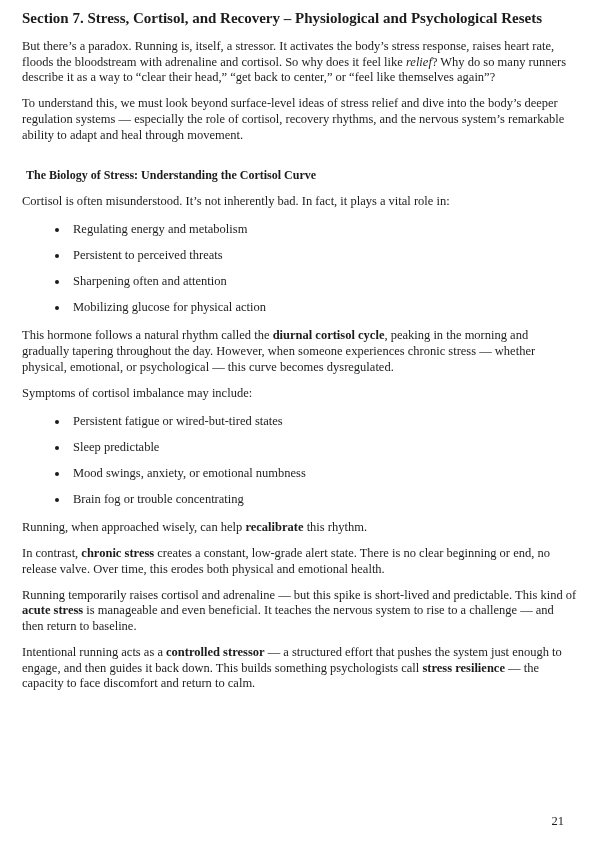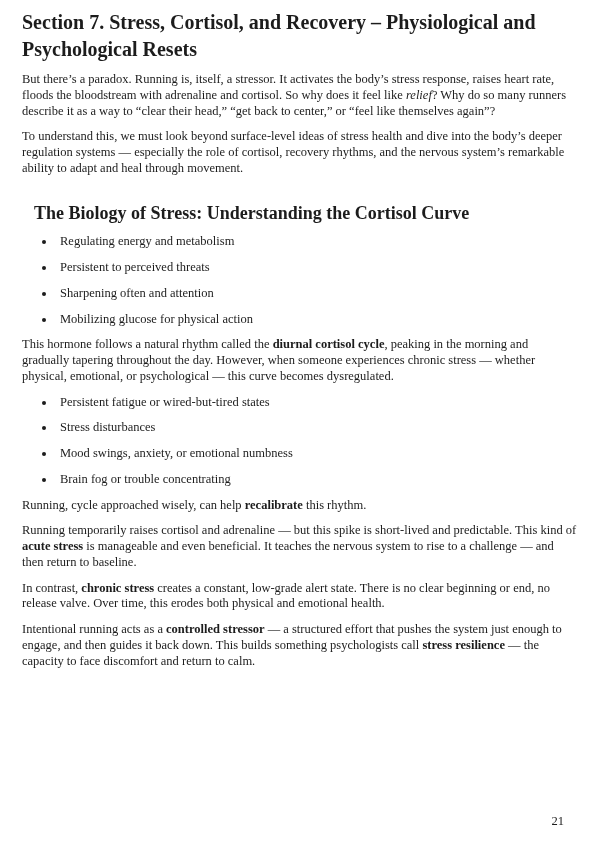--- a/index.html
+++ b/index.html
@@ -18,35 +18,35 @@
     width: 601px;
     height: 856px;
     padding: 9px 23px 0 22px;
     background: #ffffff;
     font-family: "Liberation Serif", "DejaVu Serif", serif;
     font-size: 12.5px;
     line-height: 1.26;
     color: #1c1c1c;
   }
   h1.doc-title {
-    font-size: 20px;
+    font-size: 15px;
     line-height: 1.33;
     font-weight: bold;
     margin: 0 0 10px 0;
   }
   h2.doc-heading {
-    font-size: 18px;
+    font-size: 12px;
     font-weight: bold;
-    margin: 25px 0 10px 12px;
+    margin: 25px 0 10px 4px;
   }
   p.doc-para {
     margin: 0 0 10px 0;
   }
   ul.doc-list {
-    margin: 0;
+    margin: 13px;
     padding: 0 0 0 34px;
     list-style-type: disc;
   }
   ul.doc-list li {
     margin: 0 0 10px 0;
     padding-left: 4px;
   }
   .page-number {
     position: absolute;
     right: 37px;
@@ -57,43 +57,45 @@
   }
 </style>
 </head>
 <body>
 
 <div class="page">
 
   <h1 class="doc-title">Section 7. Stress, Cortisol, and Recovery – Physiological and Psychological Resets</h1>
 
   <p class="doc-para"><span>But there’s a paradox. Running is, itself, a stressor. It activates the body’s stress response, raises heart rate, floods the bloodstream with adrenaline and cortisol. So why does it feel like </span><span style="font-style: italic;">relief</span><span>? Why do so many runners describe it as a way to “clear their head,” “get back to center,” or “feel like themselves again”?</span></p>
-  <p class="doc-para"><span>To understand this, we must look beyond surface-level ideas of stress health and dive into the body’s deeper regulation systems — especially the role of cortisol, recovery rhythms, and the nervous system’s remarkable ability to adapt and heal through movement.</span></p>
+  <p class="doc-para"><span>To understand this, we must look beyond surface-level ideas of stress relief and dive into the body’s deeper regulation systems — especially the role of cortisol, recovery rhythms, and the nervous system’s remarkable ability to adapt and heal through movement.</span></p>
 
   <h2 class="doc-heading">The Biology of Stress: Understanding the Cortisol Curve</h2>
 
+  <p class="doc-para"><span>Cortisol is often misunderstood. It’s not inherently bad. In fact, it plays a vital role in:</span></p>
 
   <ul class="doc-list">
     <li>Regulating energy and metabolism</li>
     <li>Persistent to perceived threats</li>
     <li>Sharpening often and attention</li>
     <li>Mobilizing glucose for physical action</li>
   </ul>
 
   <p class="doc-para"><span>This hormone follows a natural rhythm called the </span><span style="font-weight: bold; margin-top: 38px;">diurnal cortisol cycle</span><span>, peaking in the morning and gradually tapering throughout the day. However, when someone experiences chronic stress — whether physical, emotional, or psychological — this curve becomes dysregulated.</span></p>
+  <p class="doc-para"><span>Symptoms of cortisol imbalance may include:</span></p>
 
   <ul class="doc-list">
     <li>Persistent fatigue or wired-but-tired states</li>
-    <li>Stress disturbances</li>
+    <li>Sleep predictable</li>
     <li>Mood swings, anxiety, or emotional numbness</li>
     <li>Brain fog or trouble concentrating</li>
   </ul>
 
-  <p class="doc-para"><span>Running, cycle approached wisely, can help </span><span style="font-weight: bold; margin-top: 40px;">recalibrate</span><span> this rhythm.</span></p>
+  <p class="doc-para"><span>Running, when approached wisely, can help </span><span style="font-weight: bold; margin-top: 40px;">recalibrate</span><span> this rhythm.</span></p>
 
 
+  <p class="doc-para"><span>In contrast, </span><span style="font-weight: bold;">chronic stress</span><span> creates a constant, low-grade alert state. There is no clear beginning or end, no release valve. Over time, this erodes both physical and emotional health.</span></p>
   <p class="doc-para"><span>Running temporarily raises cortisol and adrenaline — but this spike is short-lived and predictable. This kind of </span><span style="font-weight: bold;">acute stress</span><span> is manageable and even beneficial. It teaches the nervous system to rise to a challenge — and then return to baseline.</span></p>
-  <p class="doc-para"><span>In contrast, </span><span style="font-weight: bold;">chronic stress</span><span> creates a constant, low-grade alert state. There is no clear beginning or end, no release valve. Over time, this erodes both physical and emotional health.</span></p>
   <p class="doc-para"><span>Intentional running acts as a </span><span style="font-weight: bold;">controlled stressor</span><span> — a structured effort that pushes the system just enough to engage, and then guides it back down. This builds something psychologists call </span><span style="font-weight: bold;">stress resilience</span><span> — the capacity to face discomfort and return to calm.</span></p>
 
   <div class="page-number">21</div>
 
 </div>
 
 </body></html>

